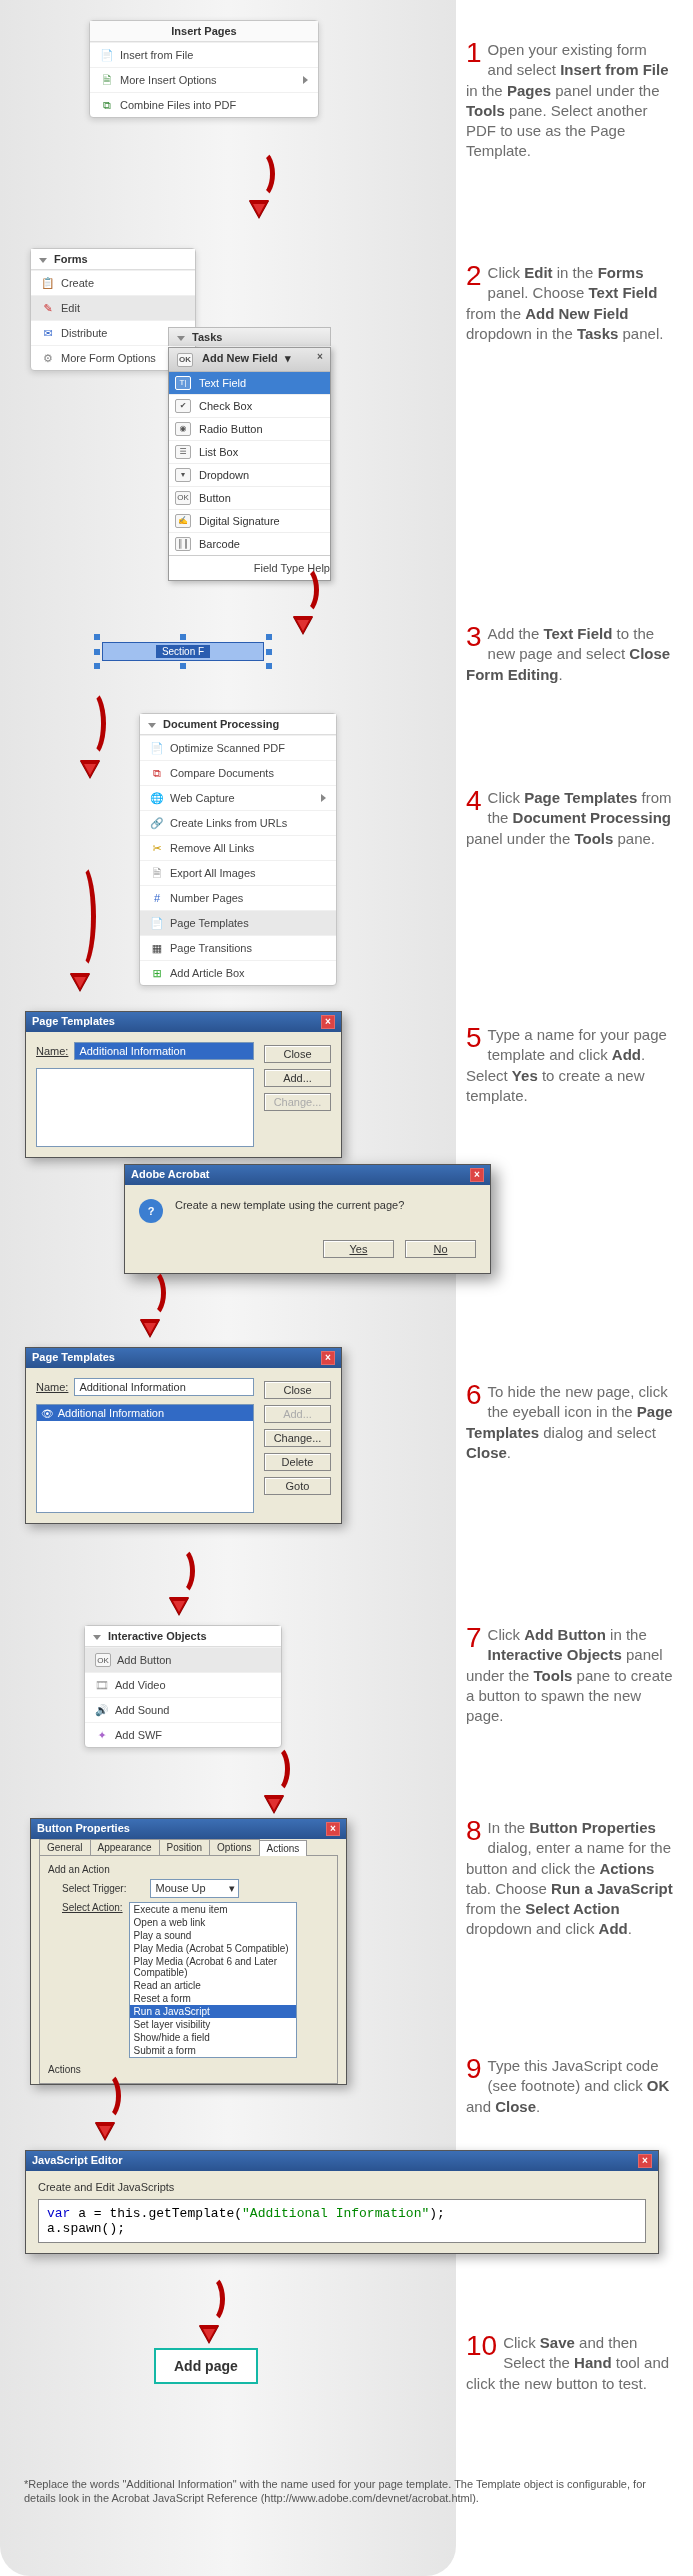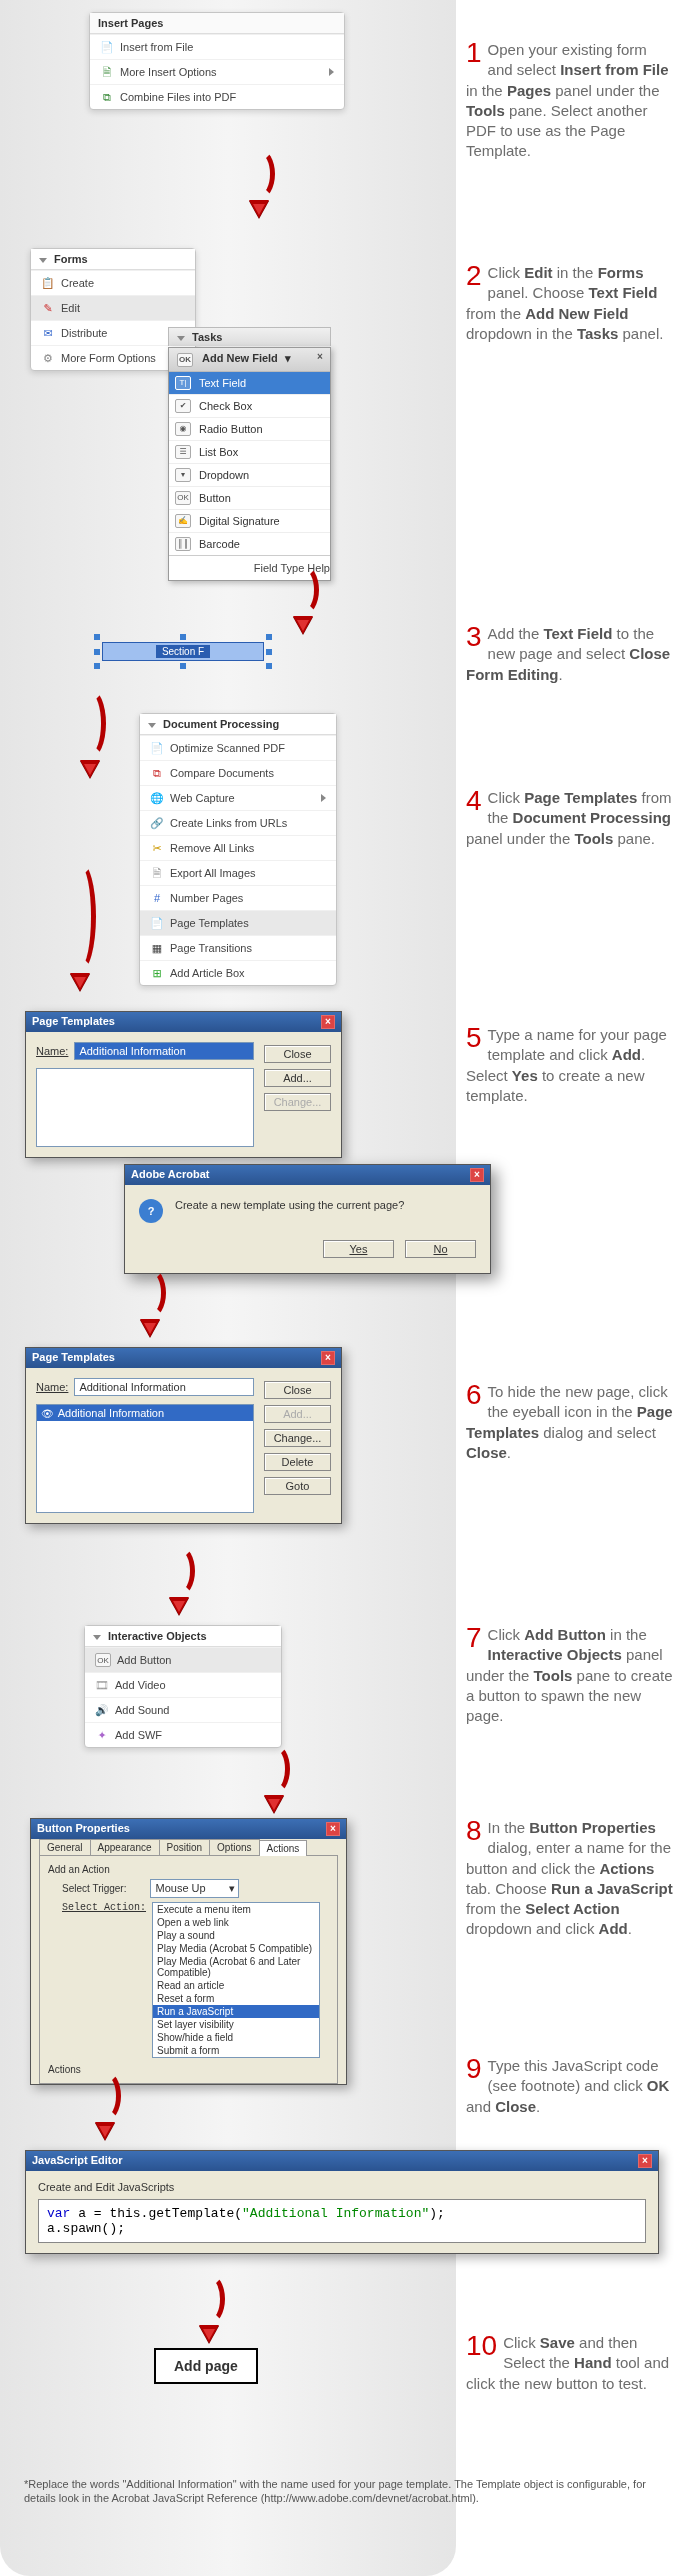--- a/index.html
+++ b/index.html
@@ -262,21 +262,21 @@
     white-space: pre;
     color: #000;
   }
   .code .kw { color: #0000cc; }
   .code .str { color: #008800; }
 
   
   .page-btn {
     position: absolute;
     background: #fff;
-    border: 2px solid #000000;
+    border: 2px solid #14b8a6;
     padding: 8px 18px;
     font-weight: bold;
     font-size: 14px;
   }
 
   .footnote {
     position: absolute;
     left: 24px;
     font-size: 11px;
     color: #555;
@@ -297,21 +297,21 @@
   .caret-r {
     width:0;height:0;border-top:4px solid transparent;border-bottom:4px solid transparent;border-left:5px solid #888;display:inline-block;
   }
 </style>
 </head>
 <body>
 
 <div class="bg-gradient"></div>
 <div class="canvas">
 
-  <div class="panel" style="left:89px; top:12px; width:256px;">
+  <div class="panel" style="left:89px; top:20px; width:230px;text-align:center;">
     <div class="panel-head">Insert Pages</div>
     <div class="panel-row">
       <span class="ico" style="color:#3a8a3a;">📄</span>
       <span>Insert from File</span>
     </div>
     <div class="panel-row">
       <span class="ico" style="color:#3a8a3a;">🗎</span>
       <span>More Insert Options</span>
       <span class="caret-r" style="margin-left:auto;"></span>
     </div>
@@ -625,21 +625,21 @@
       <div style="border:1px solid #999;border-top:none;background:#ece9d8;padding:8px;">
         <div style="font-size:10px;margin-bottom:4px;">Add an Action</div>
         <div style="display:flex;align-items:center;gap:24px;margin:4px 0 4px 14px;font-size:10px;">
           <span>Select Trigger:</span>
           <span class="txt-input" style="width:89px;display:flex;justify-content:space-between;">
               <span>Mouse Up</span>
               <span>▾</span>
             </span>
         </div>
         <div style="display:flex;align-items:flex-start;gap:6px;margin:4px 0 4px 14px;font-size:10px;">
-          <span style="text-decoration:underline;font-family:Liberation Mono, monospace;">Select Action:</span>
+          <span style="text-decoration:underline;">Select Action:</span>
           <div class="listbox">
             <div class="li">Execute a menu item</div>
             <div class="li">Open a web link</div>
             <div class="li">Play a sound</div>
             <div class="li">Play Media (Acrobat 5 Compatible)</div>
             <div class="li">Play Media (Acrobat 6 and Later Compatible)</div>
             <div class="li">Read an article</div>
             <div class="li">Reset a form</div>
             <div class="li sel">Run a JavaScript</div>
             <div class="li">Set layer visibility</div>

